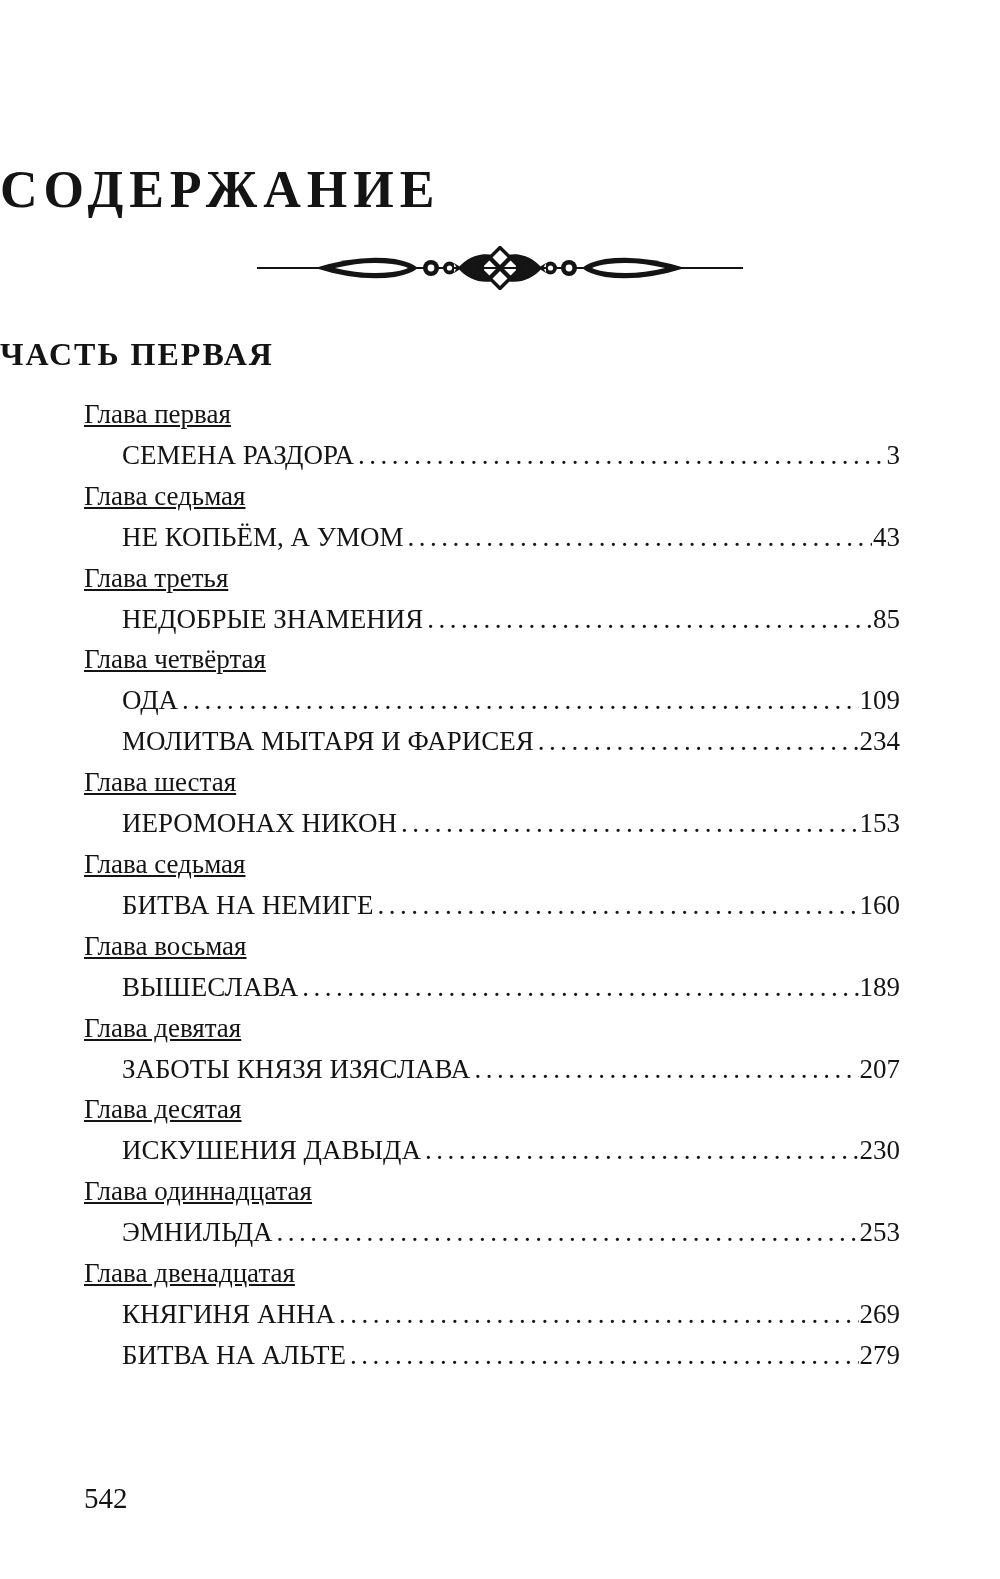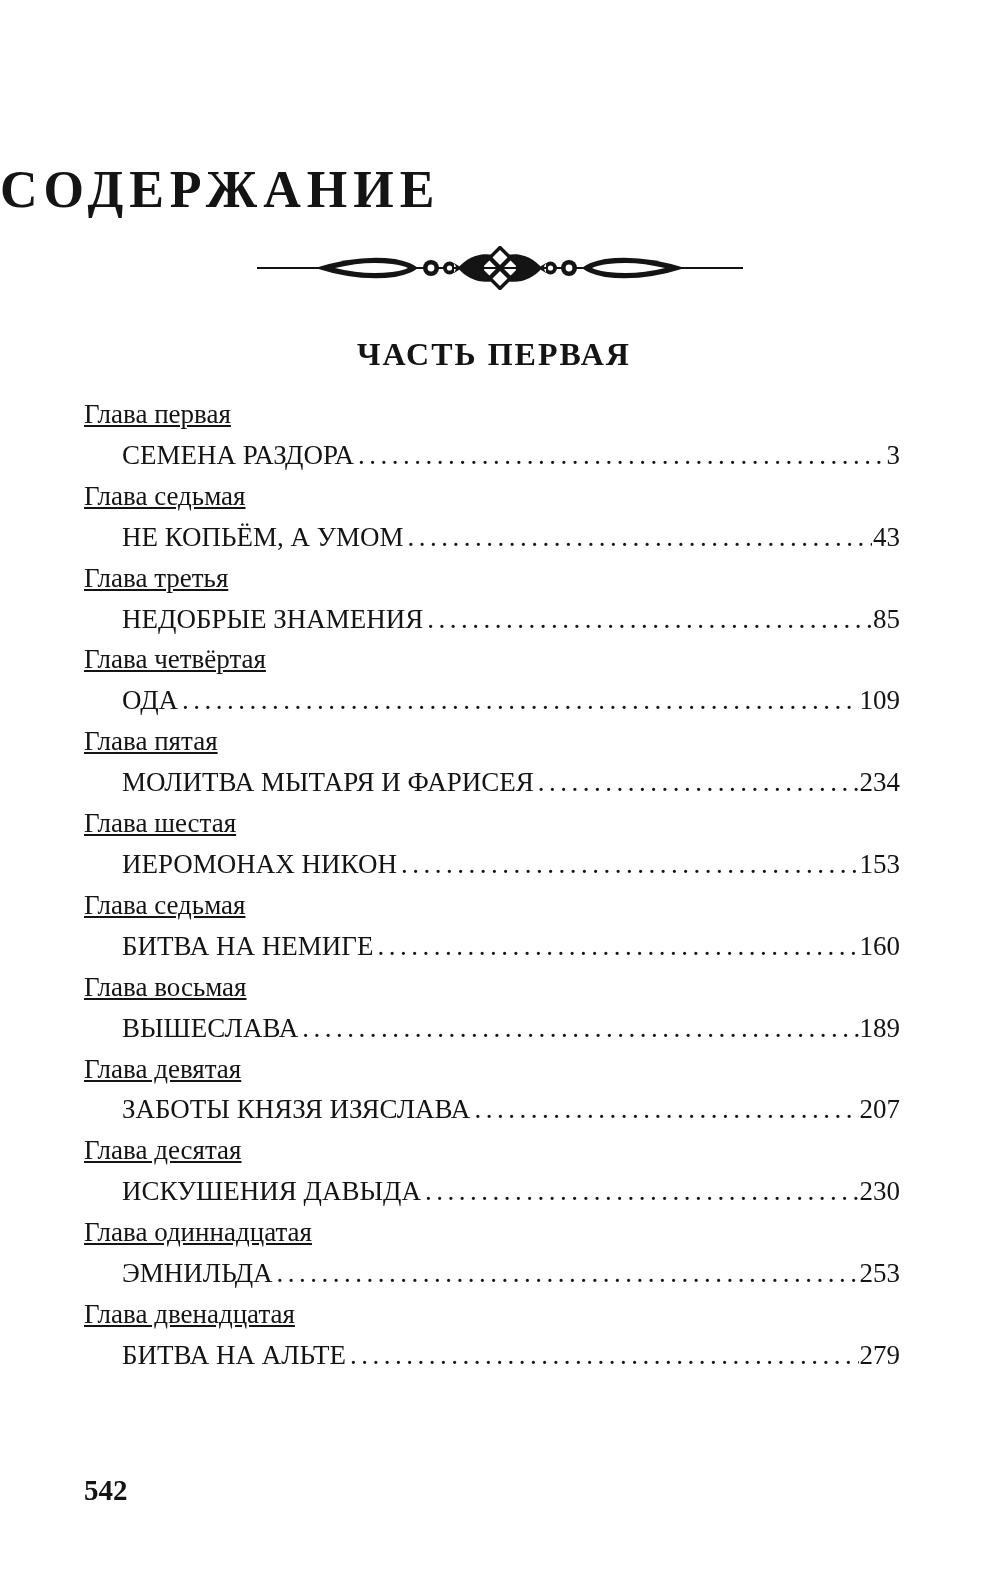--- a/index.html
+++ b/index.html
@@ -23,21 +23,21 @@
     letter-spacing: 6px;
     white-space: nowrap;
   }
   .ornament-wrap {
     width: 490px;
     margin: 24px auto 0 auto;
     height: 44px;
   }
   .part-heading {
     margin: 44px 12px 0 0;
-    text-align: center;
+    text-align: left;
     font-size: 32px;
     line-height: 40px;
     font-weight: bold;
     letter-spacing: 2px;
   }
   .toc {
     margin: 20px 100px 0 84px;
     font-size: 27px;
   }
   .toc .label {
@@ -64,23 +64,23 @@
     content: "........................................................................................................................................";
     letter-spacing: 4.5px;
   }
   .toc .pnum {
     flex: 0 0 auto;
     white-space: nowrap;
   }
   .folio {
     position: absolute;
     left: 84px;
-    bottom: 72px;
+    bottom: 64px;
     font-size: 29px;
-    font-weight: bold;
+    font-weight: normal;
   }
 </style>
 </head>
 <body>
 
 <div class="page">
 
   <h1 class="book-title">СОДЕРЖАНИЕ</h1>
 
   <div class="ornament-wrap">
@@ -148,21 +148,20 @@
     <div class="entry">
       <div class="label">Глава четвёртая</div>
       <div class="line">
         <span class="ctitle">ОДА</span>
         <span class="dots"></span>
         <span class="pnum">109</span>
       </div>
     </div>
 
     <div class="entry">
-      <div class="label">Глава пятая</div>
       <div class="line">
         <span class="ctitle">МОЛИТВА МЫТАРЯ И ФАРИСЕЯ</span>
         <span class="dots"></span>
         <span class="pnum">234</span>
       </div>
     </div>
 
     <div class="entry">
       <div class="label">Глава шестая</div>
       <div class="line">
@@ -212,20 +211,25 @@
       <div class="label">Глава одиннадцатая</div>
       <div class="line">
         <span class="ctitle">ЭМНИЛЬДА</span>
         <span class="dots"></span>
         <span class="pnum">253</span>
       </div>
     </div>
 
     <div class="entry">
       <div class="label">Глава двенадцатая</div>
+      <div class="line">
+        <span class="ctitle">КНЯГИНЯ АННА</span>
+        <span class="dots"></span>
+        <span class="pnum">269</span>
+      </div>
     </div>
 
     <div class="entry">
       <div class="line">
         <span class="ctitle">БИТВА НА АЛЬТЕ</span>
         <span class="dots"></span>
         <span class="pnum">279</span>
       </div>
     </div>
 

